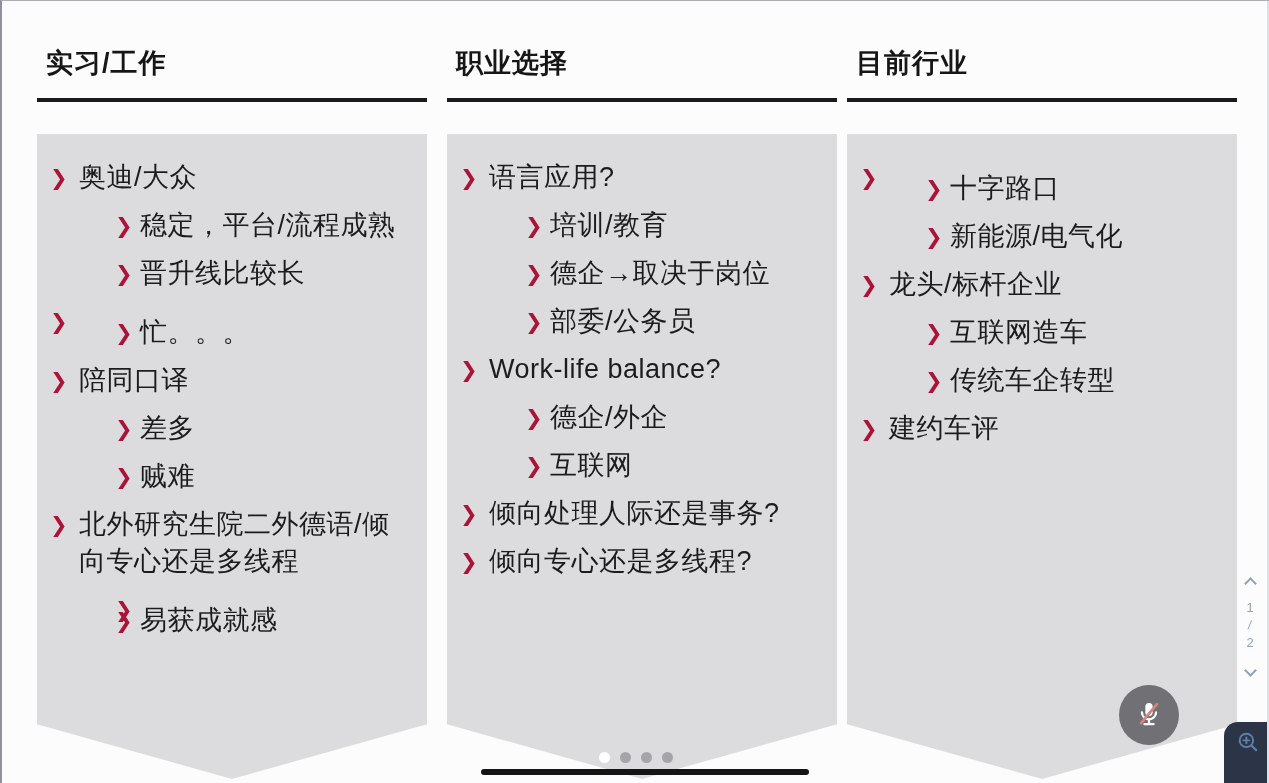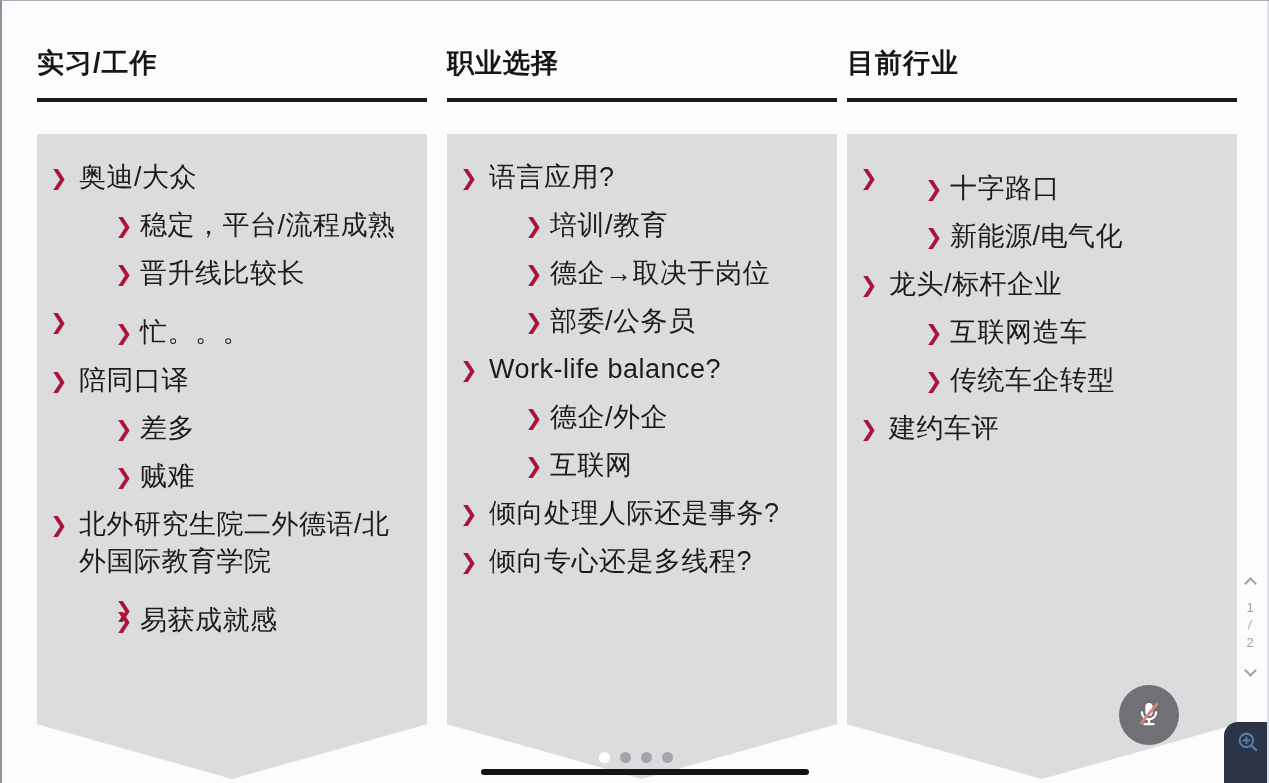--- a/index.html
+++ b/index.html
@@ -21,21 +21,21 @@
     border-top:1px solid #abacb5;
     border-left:2px solid #8f909b;
   }
   .edge-right{position:absolute;right:0;top:0;width:2px;height:100%;background:#dfdfe6;}
   
   .column{position:absolute;top:0;width:390px;}
   .column:nth-of-type(1){left:35px;}
   .column:nth-of-type(2){left:445px;}
   .column:nth-of-type(3){left:845px;}
   .col-title{
-    position:absolute;top:44px;left:0;
+    position:absolute;top:44px;left:9px;
     font-size:27px;font-weight:bold;color:#161616;letter-spacing:1px;
     white-space:nowrap;
   }
   .col-rule{position:absolute;top:97px;left:0;width:100%;height:4px;background:var(--rule);}
   .panel{
     position:absolute;top:133px;left:0;width:100%;height:645px;
     background:var(--panel);
     clip-path:polygon(0 0,100% 0,100% 91.5%,50% 100%,0 91.5%);
   }
   .list{padding-top:20px;}
@@ -84,21 +84,21 @@
     <div class="panel">
       <div class="list">
           <div class="item lvl1"><span class="chev-bullet">❯</span><span class="txt">奥迪/大众</span></div>
           <div class="item lvl2"><span class="chev-bullet">❯</span><span class="txt">稳定，平台/流程成熟</span></div>
           <div class="item lvl2"><span class="chev-bullet">❯</span><span class="txt">晋升线比较长</span></div>
           <div class="item lvl1"><span class="chev-bullet">❯</span></div>
           <div class="item lvl2"><span class="chev-bullet">❯</span><span class="txt">忙。。。</span></div>
           <div class="item lvl1"><span class="chev-bullet">❯</span><span class="txt">陪同口译</span></div>
           <div class="item lvl2"><span class="chev-bullet">❯</span><span class="txt">差多</span></div>
           <div class="item lvl2"><span class="chev-bullet">❯</span><span class="txt">贼难</span></div>
-          <div class="item lvl1"><span class="chev-bullet">❯</span><span class="txt">北外研究生院二外德语/北外国际教育学院</span></div>
+          <div class="item lvl1"><span class="chev-bullet">❯</span><span class="txt">北外研究生院二外德语/倾向专心还是多线程</span></div>
           <div class="item lvl2"><span class="chev-bullet">❯</span></div>
           <div class="item lvl2"><span class="chev-bullet">❯</span><span class="txt">易获成就感</span></div>
         </div>
     </div>
   </section>
 
   <section class="column">
     <h2 class="col-title">职业选择</h2>
     <div class="col-rule"></div>
     <div class="panel">

